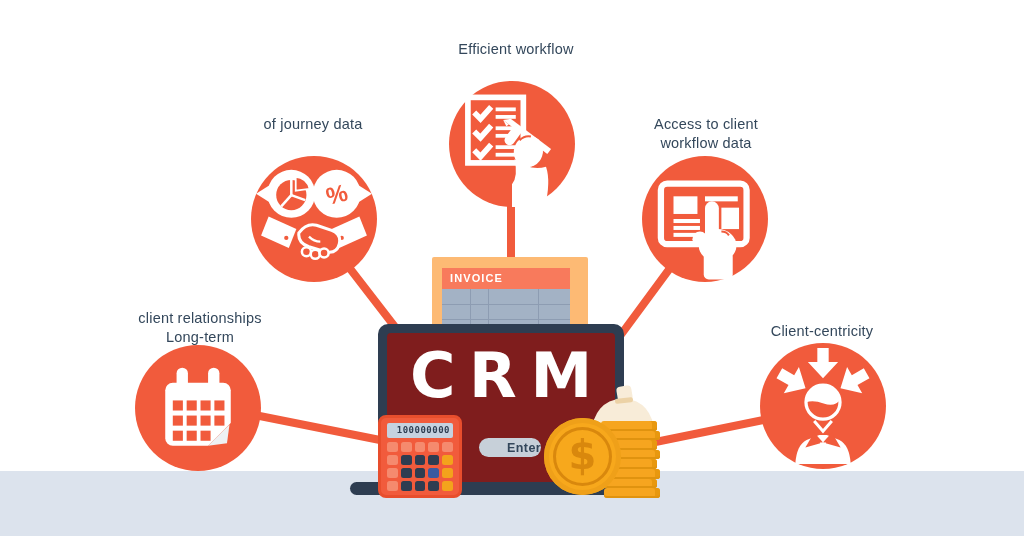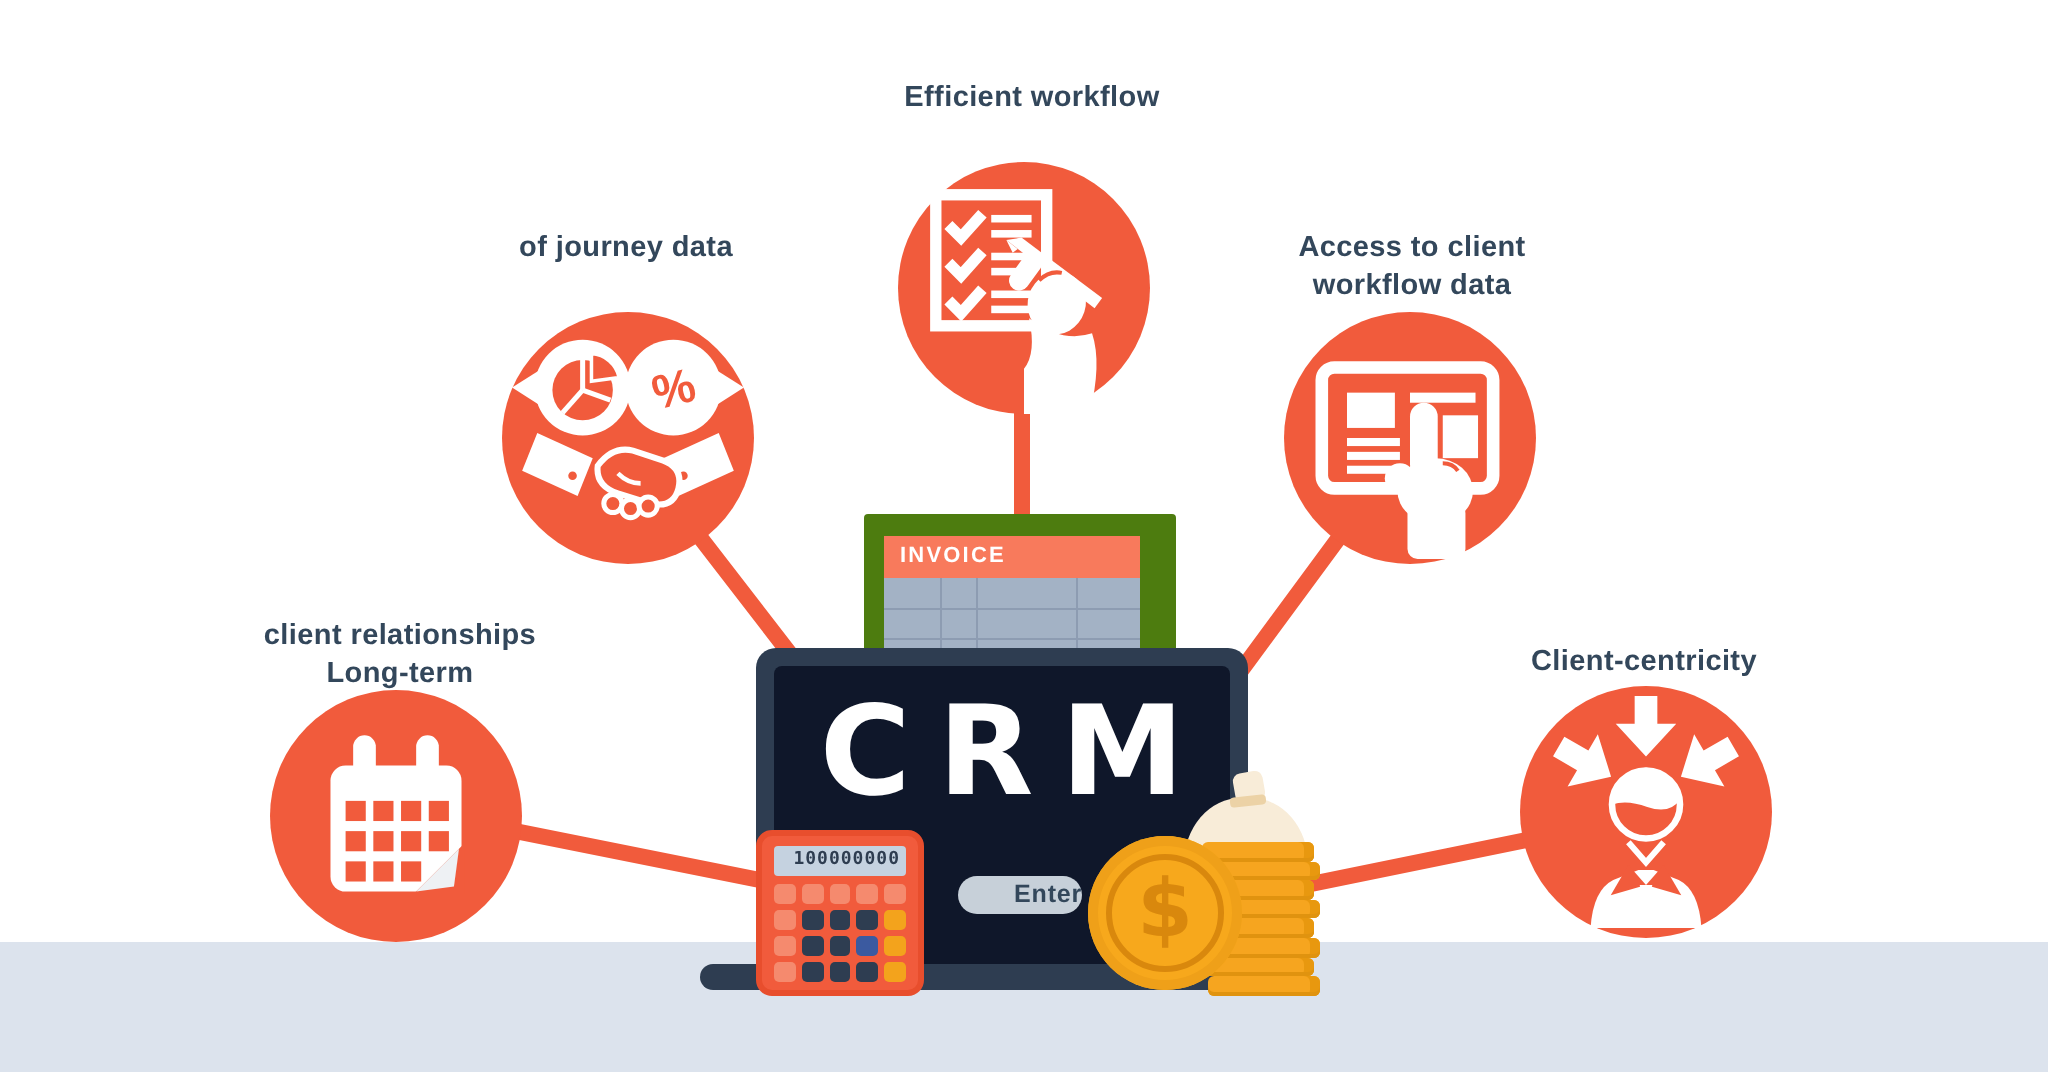--- a/index.html
+++ b/index.html
@@ -6,36 +6,36 @@
   #stage{position:relative;width:1024px;height:536px;background:#ffffff;overflow:hidden;
          font-family:"Liberation Sans",sans-serif;}
   
   .floor{position:absolute;left:0;top:471px;width:1024px;height:65px;background:#dce3ed;z-index:0;}
   
   #connectors{position:absolute;left:0;top:0;z-index:1;}
   #connectors line{stroke:#f15b3c;stroke-width:8;stroke-linecap:round;}
   
   .bcircle{position:absolute;width:126px;height:126px;border-radius:50%;background:#f15b3c;z-index:4;}
   .bcircle svg{position:absolute;left:0;top:0;width:126px;height:126px;}
-  .blabel{position:absolute;width:230px;text-align:center;color:#33475b;font-weight:bold;
+  .blabel{position:absolute;width:230px;text-align:center;color:#33475b;font-weight:normal;
           font-size:14.5px;line-height:19px;letter-spacing:.2px;z-index:4;}
   .blabel span{display:block;}
   
-  .invoice{position:absolute;left:432px;top:257px;width:156px;height:78px;background:#4d7c0f;
+  .invoice{position:absolute;left:432px;top:257px;width:156px;height:78px;background:#fdba74;
            border-radius:2px;z-index:2;}
   .invoice-header{position:absolute;left:10px;top:11px;width:128px;height:21px;background:#f87a5c;}
   .invoice-header span{display:block;color:#fff;font-size:11px;font-weight:bold;letter-spacing:1.1px;
            line-height:21px;padding-left:8px;}
   .invoice-table{position:absolute;left:10px;top:32px;width:128px;height:46px;background:#a3b2c5;}
   .invoice-table .vl{position:absolute;top:0;width:1px;height:100%;background:#8d9cb2;}
   .invoice-table .hl{position:absolute;left:0;width:100%;height:1px;background:#8d9cb2;}
   
   .laptop{position:absolute;left:378px;top:324px;width:246px;height:160px;background:#2e3d51;
           border-radius:10px 10px 0 0;z-index:3;}
-  .screen{position:absolute;left:9px;top:9px;width:228px;height:151px;background:#0f172a;
+  .screen{position:absolute;left:9px;top:9px;width:228px;height:151px;background:#7f1d1d;
           border-radius:4px 4px 0 0;overflow:hidden;}
   .crm{margin-top:12px;text-align:center;color:#ffffff;font-family:"DejaVu Sans",sans-serif;
        font-weight:800;font-size:62px;letter-spacing:.22em;text-indent:.22em;line-height:1;}
   .enter{position:absolute;left:92px;top:105px;width:62px;height:19px;background:#c7d0d9;
          border-radius:10px;text-align:right;}
   .enter span{color:#33475b;font-weight:bold;font-size:12.5px;line-height:19px;letter-spacing:.4px;}
   .lap-base{position:absolute;left:350px;top:482px;width:302px;height:13px;background:#2e3d51;
             border-radius:7px;z-index:3;}
   
   .calc{position:absolute;left:378px;top:415px;width:84px;height:83px;background:#f15b3c;

